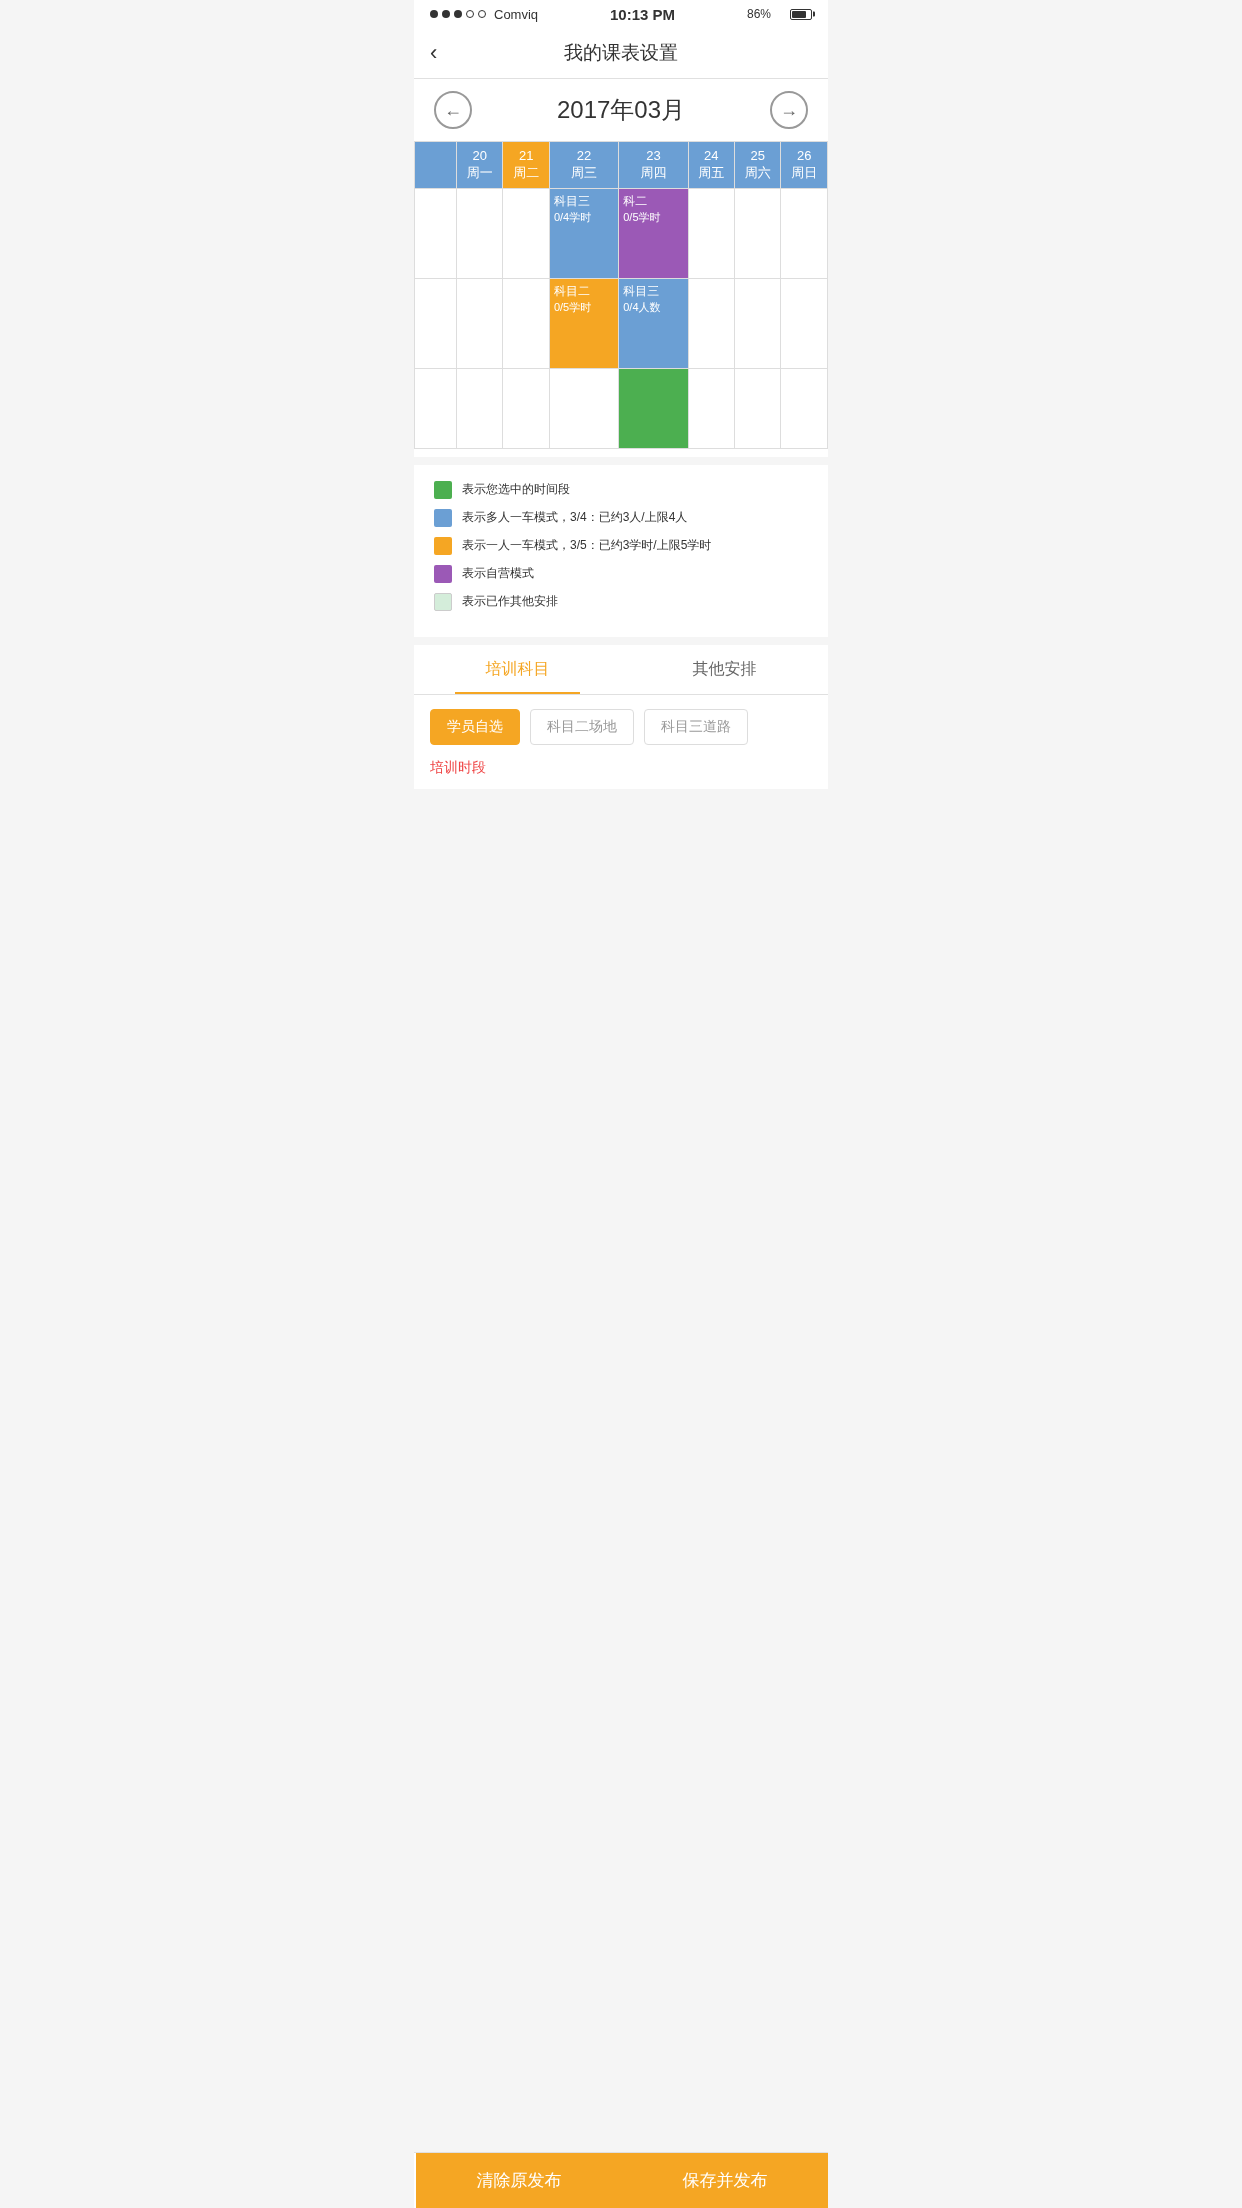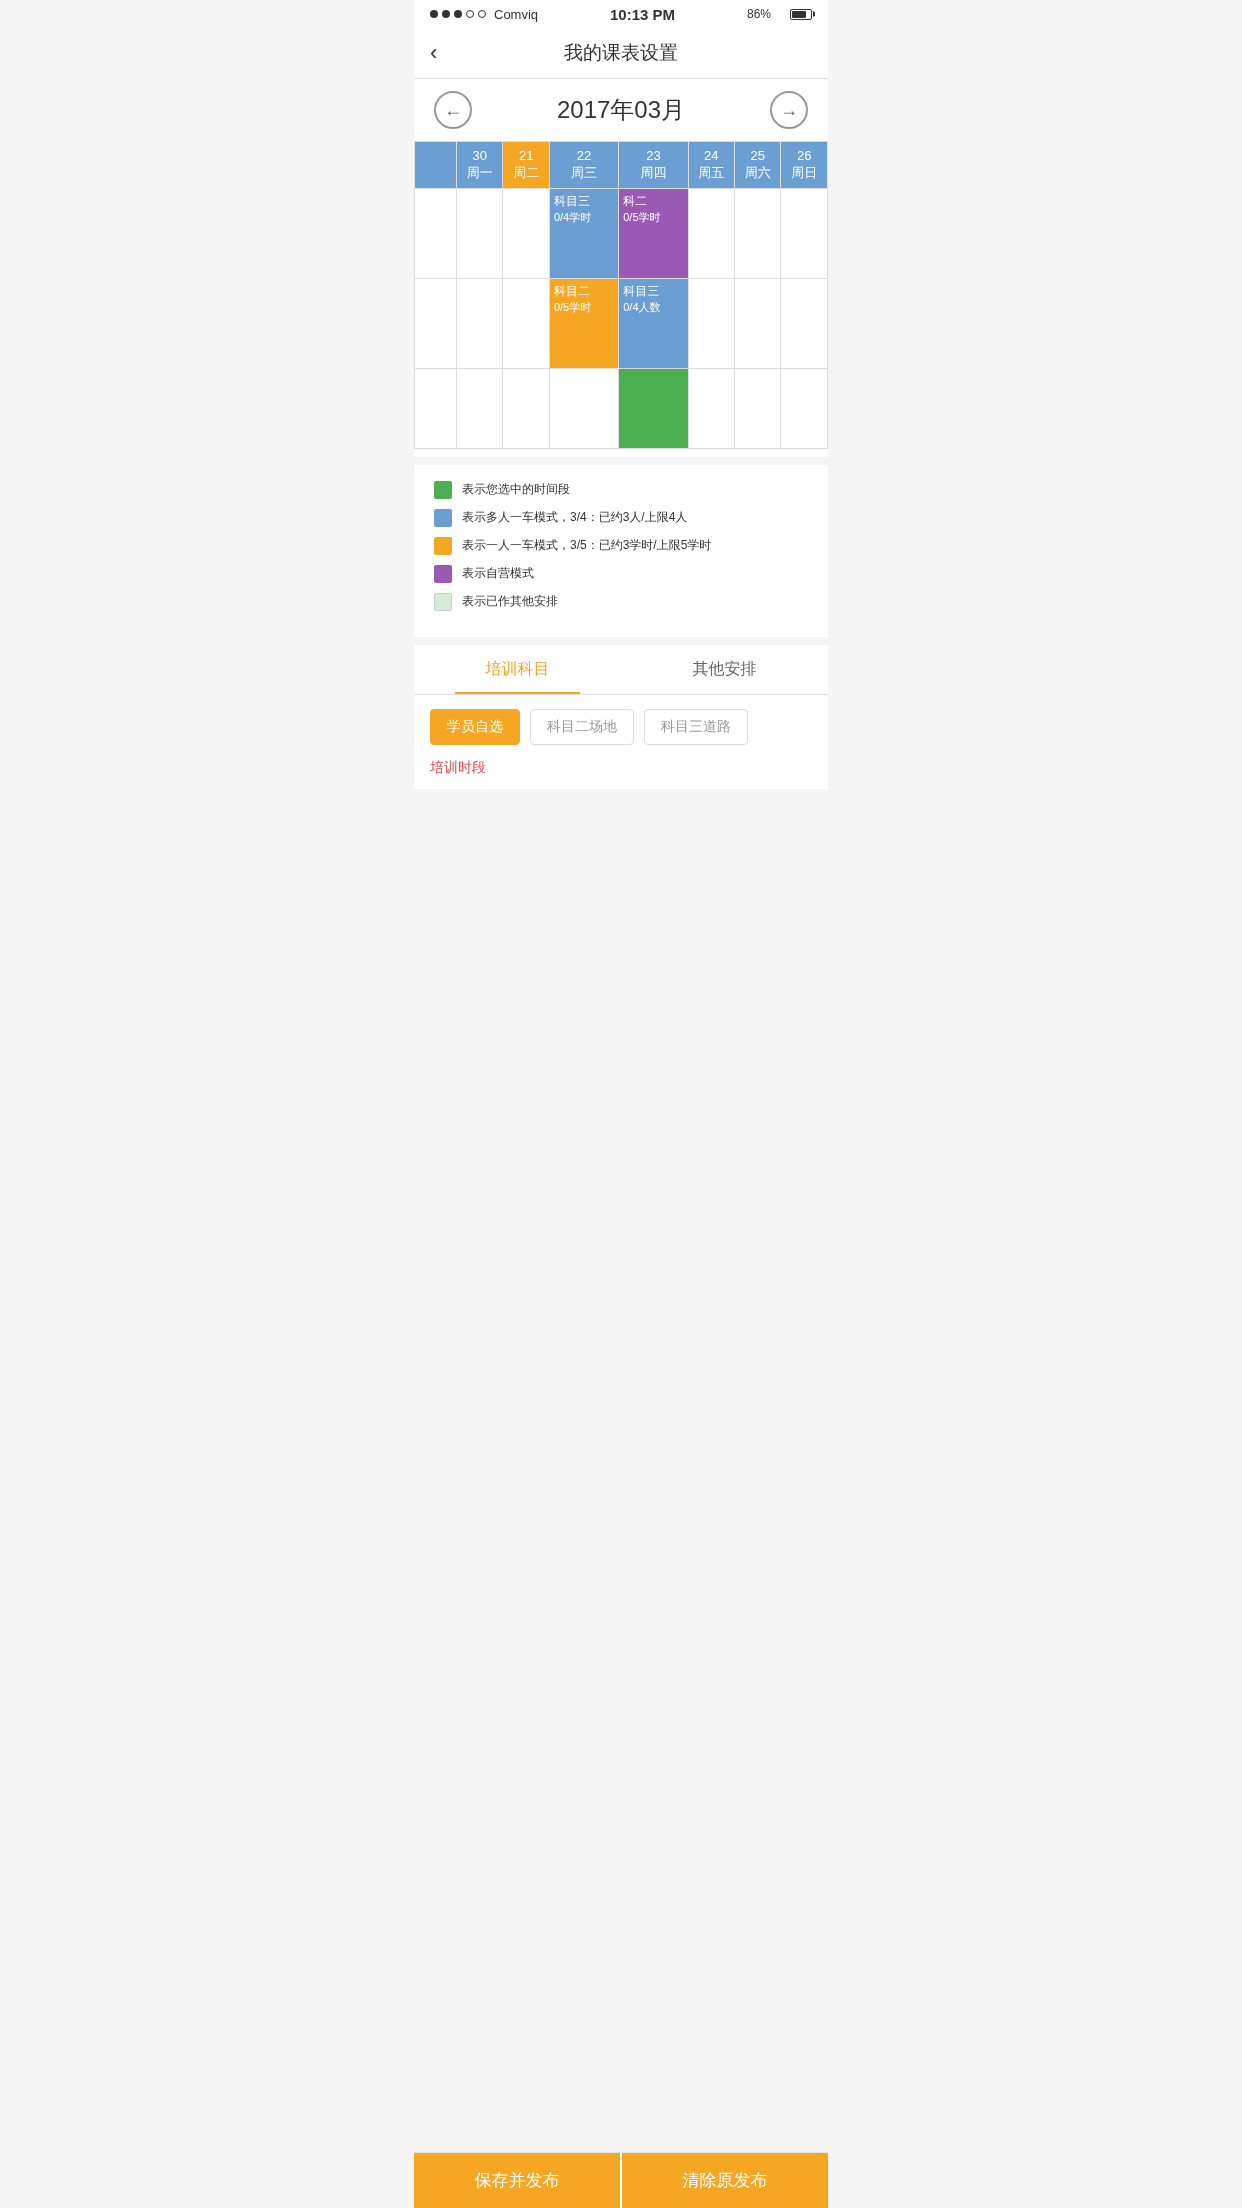--- a/index.html
+++ b/index.html
@@ -264,21 +264,21 @@
     <div class="month-title">2017年03月</div>
     <div class="month-arrow">→</div>
   </div>
 
   <table class="calendar-grid" style="width:100%;">
 
     <tbody>
         <tr class="header-row">
       <td class="row-label"></td>
       <td>
-        <div>30</div>
+        <div>20</div>
         <div>周一</div>
       </td>
       <td class="orange-col">
         <div>21</div>
         <div>周二</div>
       </td>
       <td>
         <div>22</div>
         <div>周三</div>
       </td>
@@ -400,15 +400,15 @@
     <button class="filter-btn">科目二场地</button>
     <button class="filter-btn">科目三道路</button>
   </div>
 
   <div class="section-label">培训时段</div>
 </div>
 
 <div class="spacer"></div>
 
 <div class="bottom-actions">
+  <button class="action-btn clear">清除原发布</button>
   <button class="action-btn save">保存并发布</button>
-  <button class="action-btn clear">清除原发布</button>
 </div>
 
 </body></html>

